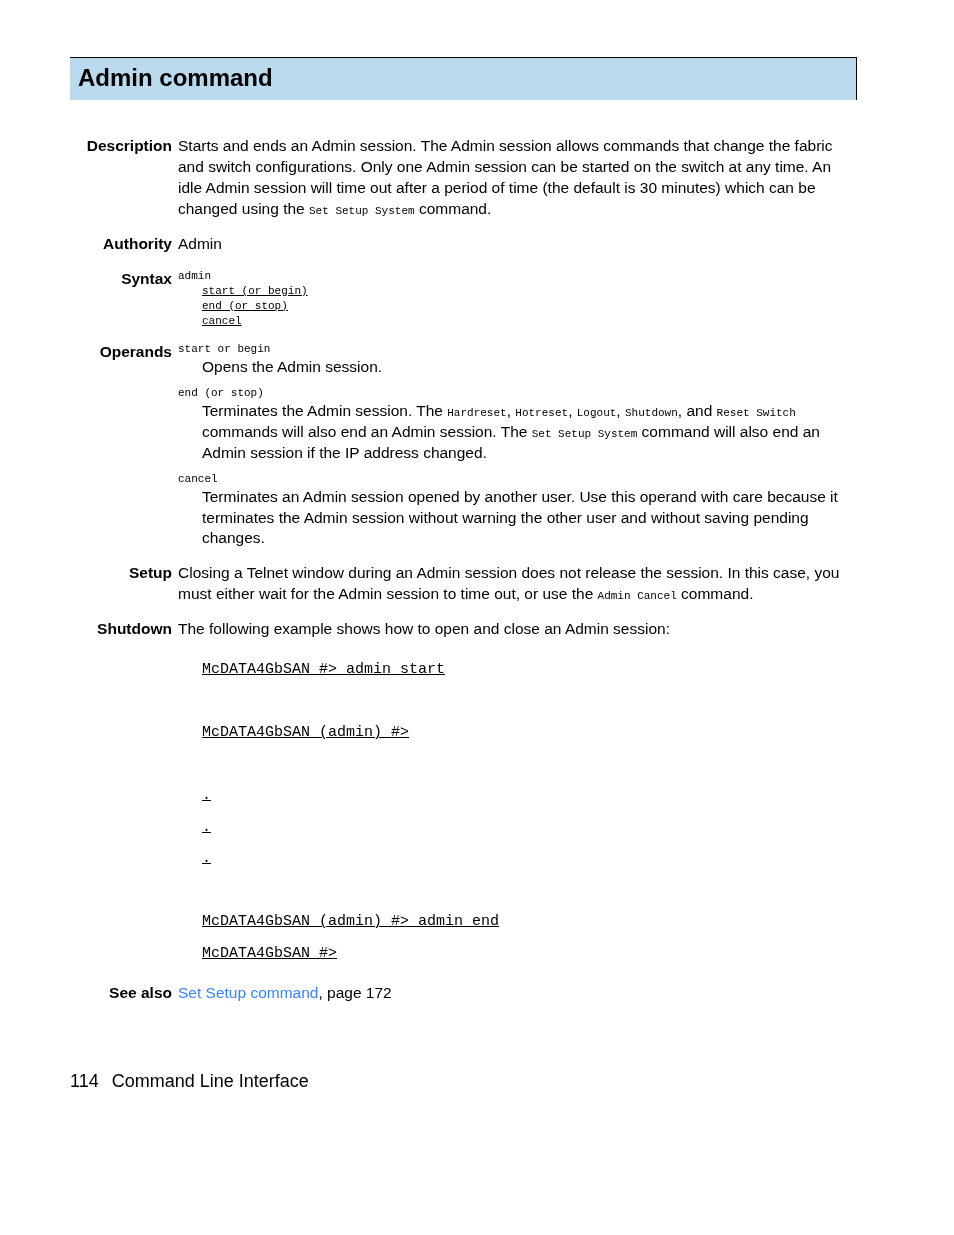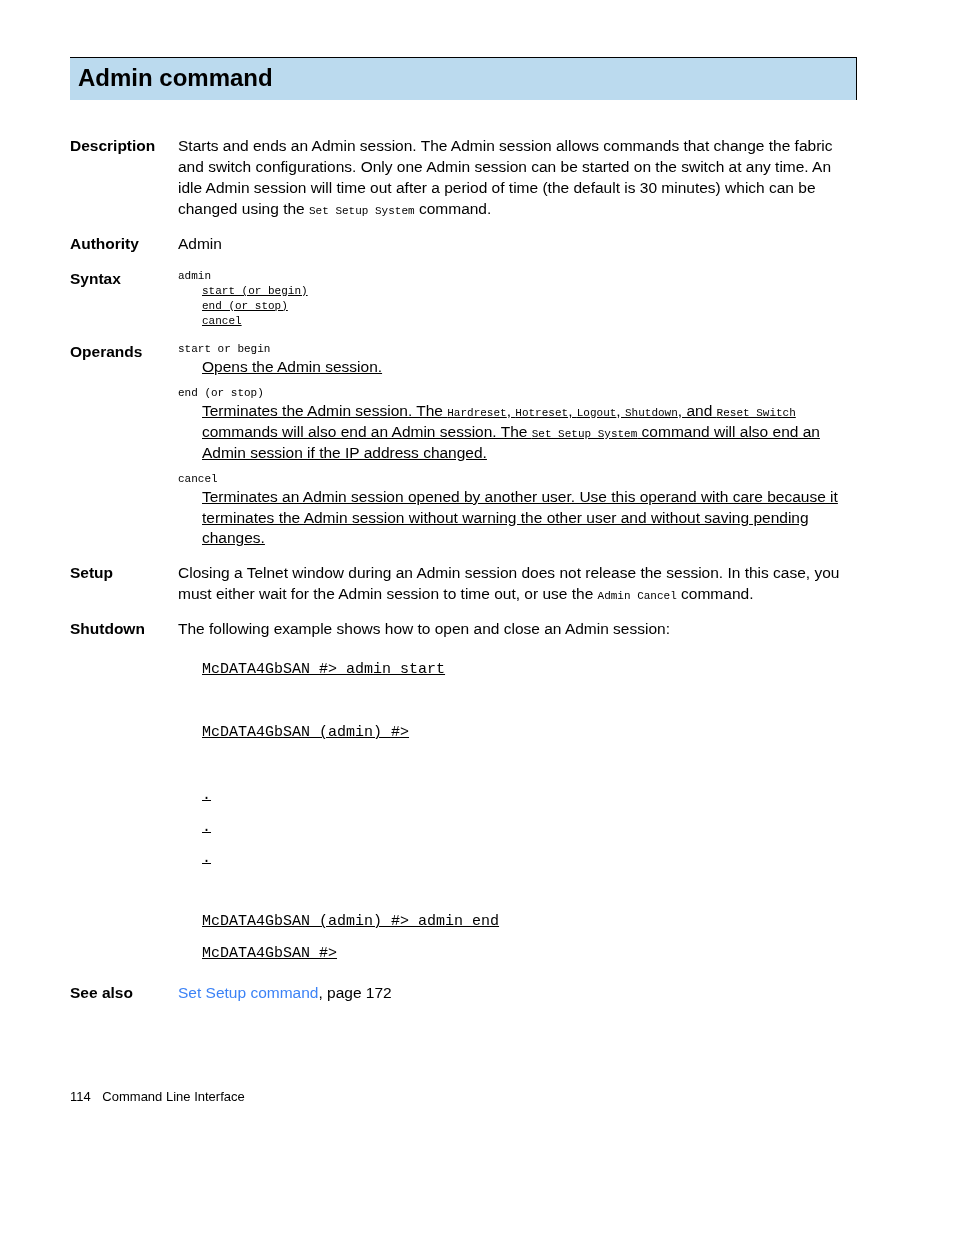--- a/index.html
+++ b/index.html
@@ -30,56 +30,56 @@
     font-weight: bold;
     margin-bottom: 36px;
   }
   .section {
     display: flex;
     margin-bottom: 6px;
   }
   .label-col {
     width: 102px;
     flex: 0 0 102px;
+    text-align: right;
     font-weight: bold;
     padding-right: 6px;
   }
   .body-col {
     flex: 1;
   }
   .mono {
     font-family: "Courier New", Courier, monospace;
     font-size: 11px;
   }
   .indent1 {
     padding-left: 24px;
     text-decoration: underline;
   }
   .indent2 {
     padding-left: 24px;
-    text-decoration: underline;
   }
   .gap-s { margin-bottom: 8px; }
   .gap-m { margin-bottom: 14px; }
   a.link {
     color: #3b82f6;
     text-decoration: none;
     cursor: pointer;
   }
   .pre {
     font-family: "Courier New", Courier, monospace;
     font-size: 15px;
     white-space: pre;
     line-height: 2.1;
   }
   .footer {
     position: absolute;
-    bottom: 42px;
+    bottom: 55px;
     left: 70px;
-    font-size: 13px;
+    font-size: 18px;
   }
   .footer .pn { display: inline-block; margin-right: 8px; }
 </style>
 </head>
 <body>
 
 <div class="page">
 
   <div class="title-bar">Admin command</div>
 

